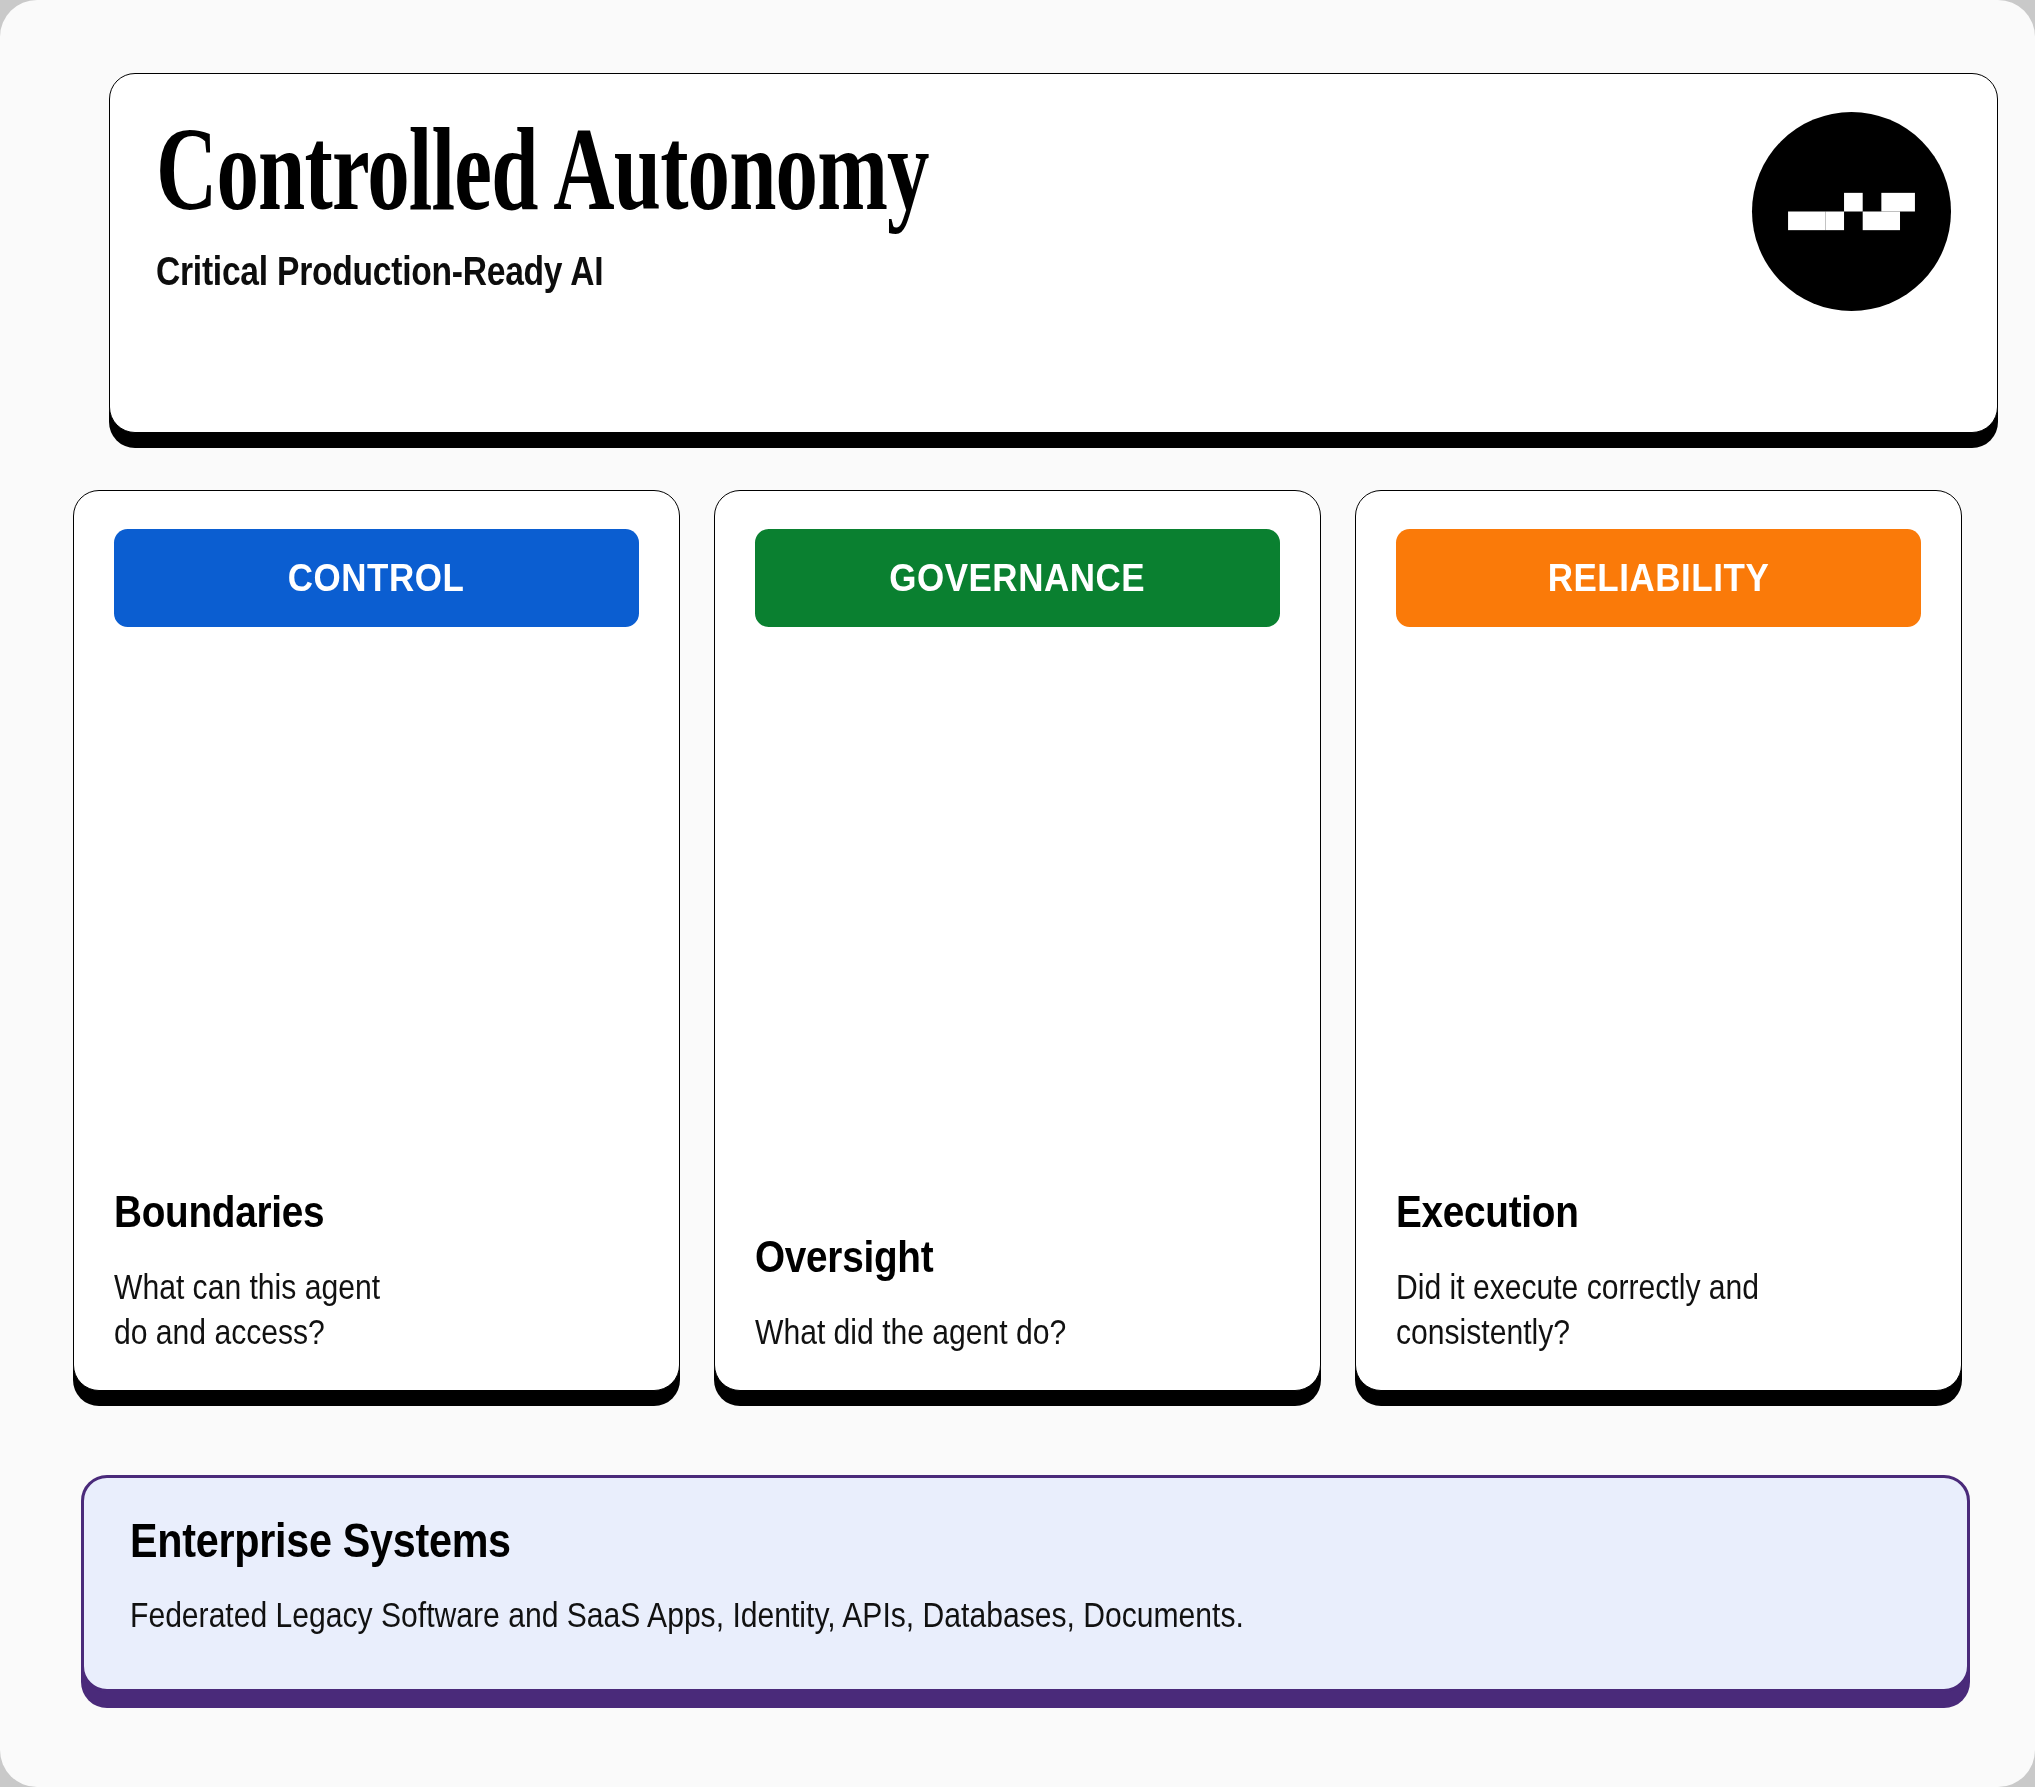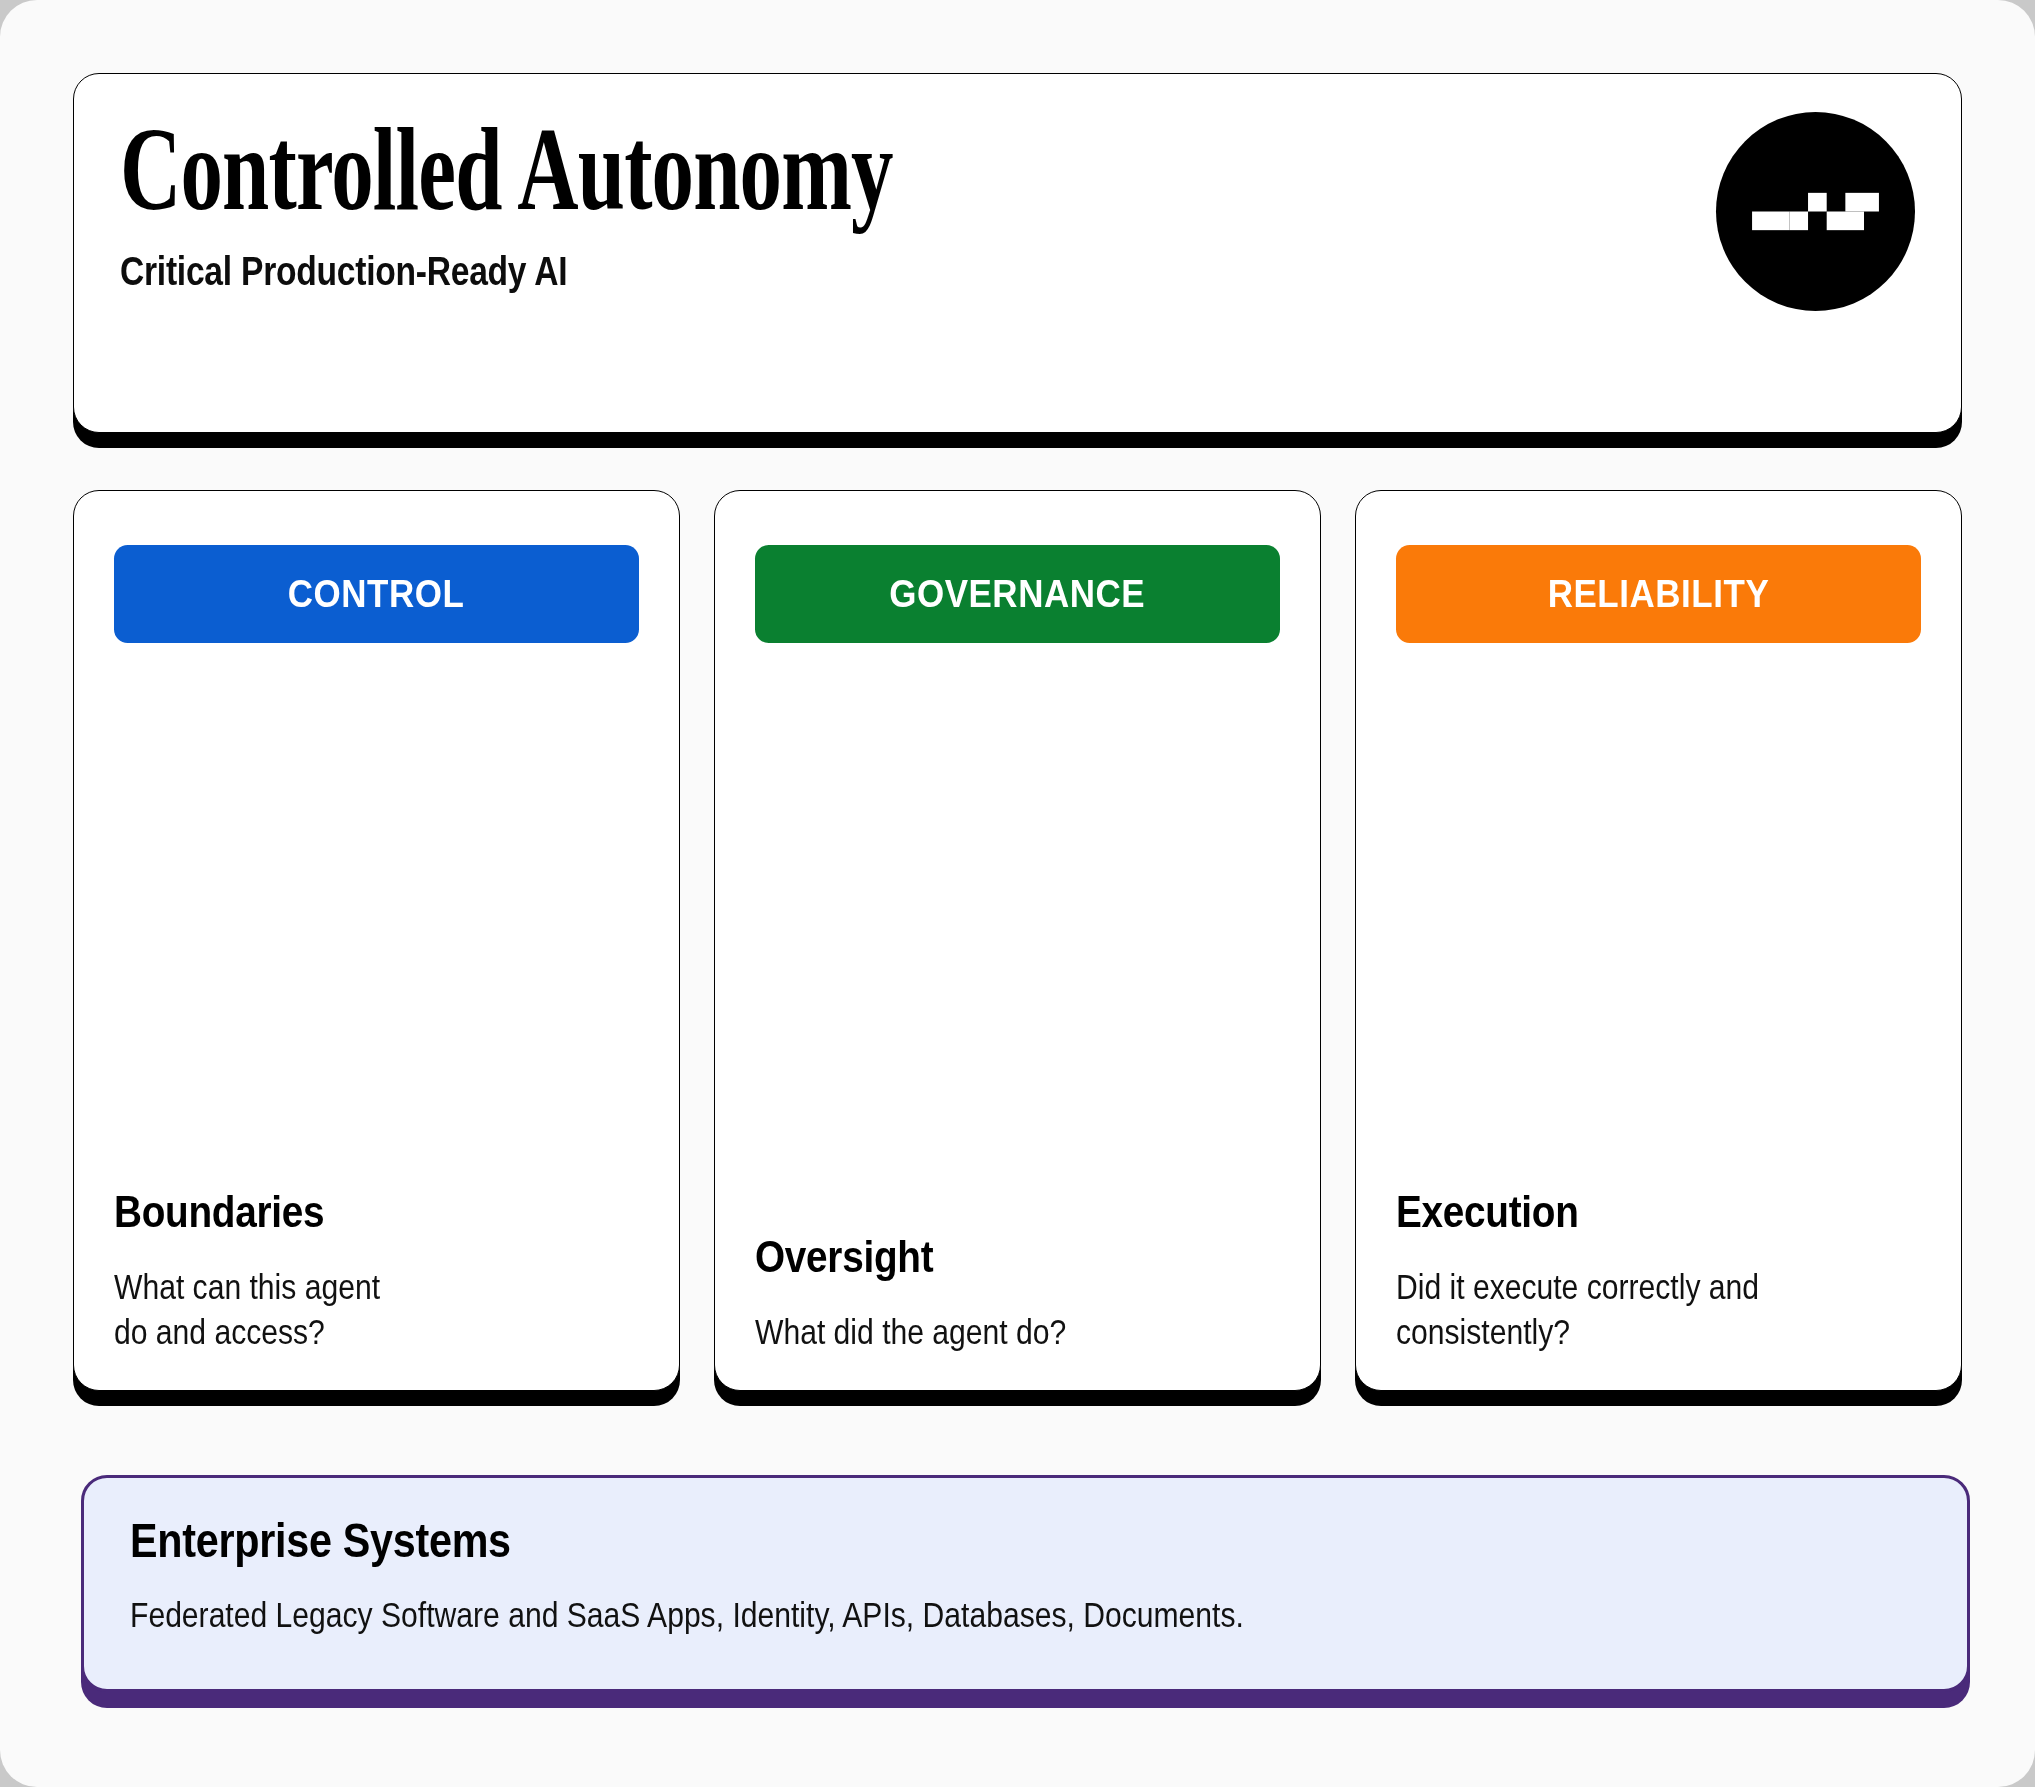--- a/index.html
+++ b/index.html
@@ -35,20 +35,21 @@
     border:1.9px solid #000000;
     border-radius:26px;
     box-shadow:0 15px 0 0 #000000;
   }
 
   
   .header {
     width:1889px;
     height:360px;
     padding:38px 46px 0 46px;
+    margin-left:36px;
   }
 
   .title {
     font-family:"Liberation Serif", serif;
     font-weight:700;
     font-size:118px;
     line-height:0.98;
     letter-spacing:-1.2px;
     color:#000;
     transform:scaleX(0.72);
@@ -100,21 +101,20 @@
     height:98px;
     border-radius:13.7px;
     display:flex;
     align-items:center;
     justify-content:center;
     color:#ffffff;
     font-weight:700;
     font-size:38px;
     letter-spacing:0.6px;
     transform:none;
-    margin-top:16px;
   }
   .badge span { transform:scaleX(0.92); display:block; }
 
   .spacer { flex:1 1 auto; }
 
   .pillar-heading {
     font-weight:700;
     font-size:45px;
     line-height:1.05;
     color:#000;

